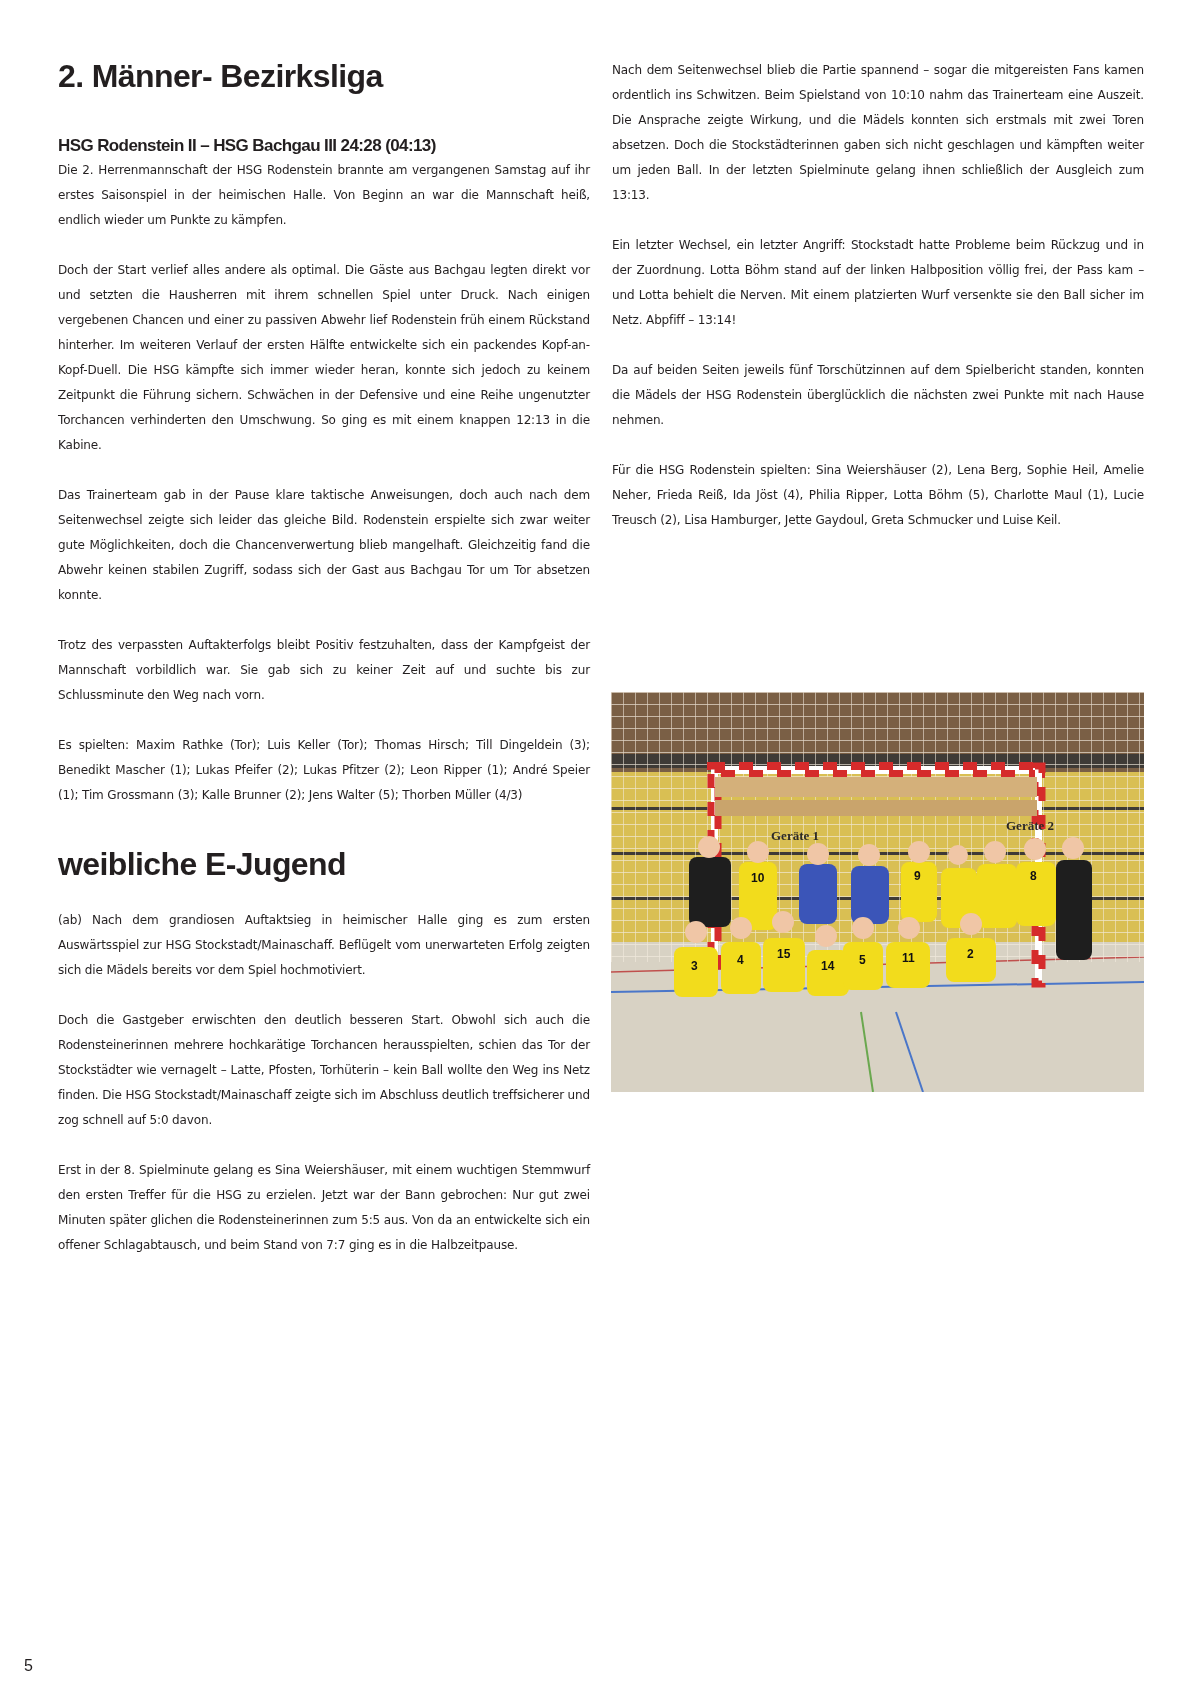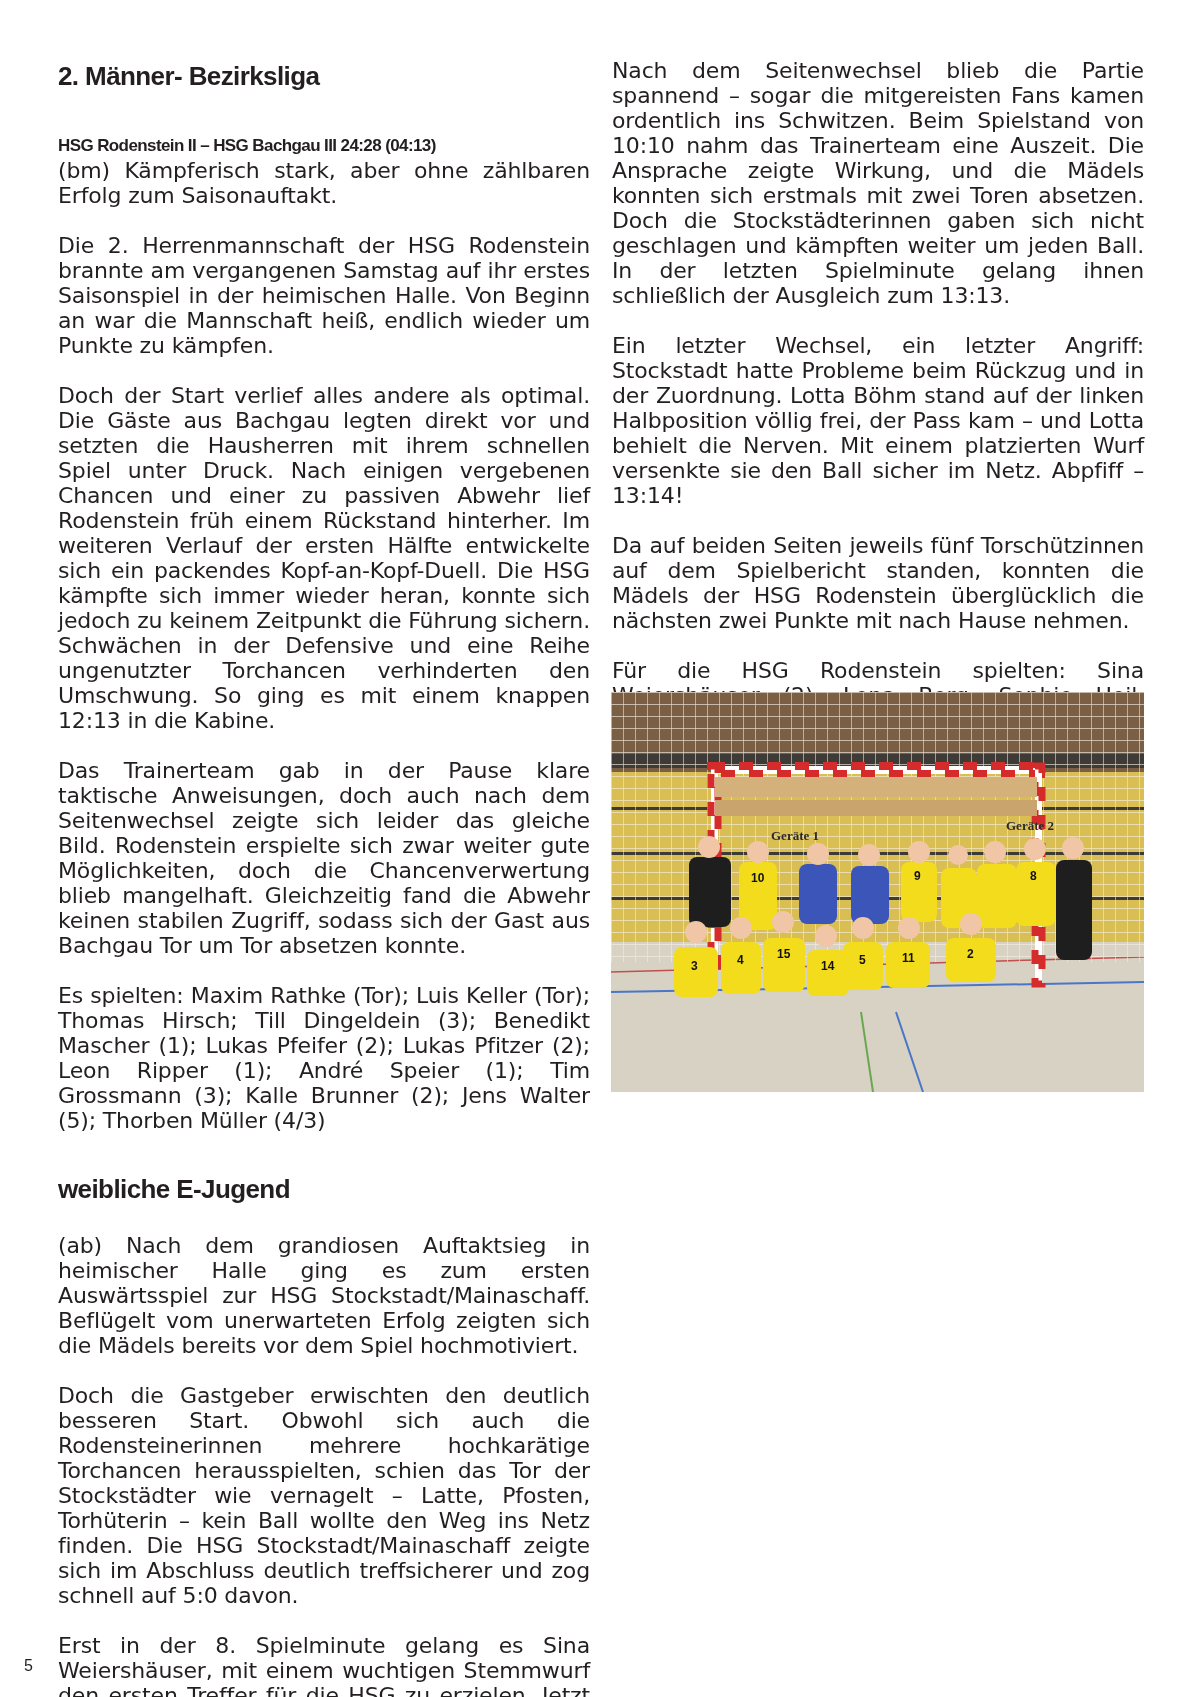--- a/index.html
+++ b/index.html
@@ -1,44 +1,44 @@
 <!DOCTYPE html>
 <html><head>
 <meta charset="utf-8">
 <style>
   html, body { margin: 0; padding: 0; background: #ffffff; }
   body { width: 1200px; height: 1697px; position: relative; overflow: hidden;
          font-family: "DejaVu Sans", "Liberation Sans", sans-serif; color: #231f20; }
   .col { position: absolute; top: 56px; width: 532px; }
   .col-left { left: 58px; }
   .col-right { left: 612px; top: 58px; }
-  h2 { font-family: "Liberation Sans", sans-serif; font-weight: bold; font-size: 26px;
+  h2 { font-family: "Liberation Sans", sans-serif; font-weight: bold; font-size: 32px;
        letter-spacing: -0.6px; margin: 0; color: #231f20; line-height: 40px; }
   h2.h-second { margin-top: 36px; }
   .subhead { font-family: "Liberation Sans", sans-serif; font-weight: bold; font-size: 17px;
              letter-spacing: -0.6px; margin-top: 38px; line-height: 24px; }
-  p { margin: 0 0 25px 0; font-size: 22px; line-height: 25px; text-align: justify;
+  p { margin: 0 0 25px 0; font-size: 12px; line-height: 25px; text-align: justify;
       letter-spacing: -0.15px; font-family: "DejaVu Sans", sans-serif; }
   p.lead { margin-top: 0; }
   .gap-after-h2 { margin-top: 24px; }
   .photo { position: absolute; left: 611px; top: 692px; width: 533px; height: 400px;
            overflow: hidden; background: #f0abfc; }
   .page-no { position: absolute; left: 24px; top: 1657px; font-size: 16px;
              font-family: "Liberation Sans", sans-serif; }
 </style>
 </head>
 <body>
 
 <div class="col col-left">
   <h2>2. Männer- Bezirksliga</h2>
   <div class="subhead">HSG Rodenstein II – HSG Bachgau III 24:28 (04:13)</div>
-  <p class="lead">(bm) Kämpferisch stark, aber ohne zählbaren Erfolg zum Saisonauftakt.</p>
   <p>Die 2. Herrenmannschaft der HSG Rodenstein brannte am vergangenen Samstag auf ihr erstes Saisonspiel in der heimischen Halle. Von Beginn an war die Mannschaft heiß, endlich wieder um Punkte zu kämpfen.</p>
   <p>Doch der Start verlief alles andere als optimal. Die Gäste aus Bachgau legten direkt vor und setzten die Hausherren mit ihrem schnellen Spiel unter Druck. Nach einigen vergebenen Chancen und einer zu passiven Abwehr lief Rodenstein früh einem Rückstand hinterher. Im weiteren Verlauf der ersten Hälfte entwickelte sich ein packendes Kopf-an-Kopf-Duell. Die HSG kämpfte sich immer wieder heran, konnte sich jedoch zu keinem Zeitpunkt die Führung sichern. Schwächen in der Defensive und eine Reihe ungenutzter Torchancen verhinderten den Umschwung. So ging es mit einem knappen 12:13 in die Kabine.</p>
   <p>Das Trainerteam gab in der Pause klare taktische Anweisungen, doch auch nach dem Seitenwechsel zeigte sich leider das gleiche Bild. Rodenstein erspielte sich zwar weiter gute Möglichkeiten, doch die Chancenverwertung blieb mangelhaft. Gleichzeitig fand die Abwehr keinen stabilen Zugriff, sodass sich der Gast aus Bachgau Tor um Tor absetzen konnte.</p>
+  <p>Trotz des verpassten Auftakterfolgs bleibt Positiv festzuhalten, dass der Kampfgeist der Mannschaft vorbildlich war. Sie gab sich zu keiner Zeit auf und suchte bis zur Schlussminute den Weg nach vorn.</p>
   <p>Es spielten: Maxim Rathke (Tor); Luis Keller (Tor); Thomas Hirsch; Till Dingeldein (3); Benedikt Mascher (1); Lukas Pfeifer (2); Lukas Pfitzer (2); Leon Ripper (1); André Speier (1); Tim Grossmann (3); Kalle Brunner (2); Jens Walter (5); Thorben Müller (4/3)</p>
 
   <h2 class="h-second">weibliche E-Jugend</h2>
   <p class="gap-after-h2">(ab) Nach dem grandiosen Auftaktsieg in heimischer Halle ging es zum ersten Auswärtsspiel zur HSG Stockstadt/Mainaschaff. Beflügelt vom unerwarteten Erfolg zeigten sich die Mädels bereits vor dem Spiel hochmotiviert.</p>
   <p>Doch die Gastgeber erwischten den deutlich besseren Start. Obwohl sich auch die Rodensteinerinnen mehrere hochkarätige Torchancen herausspielten, schien das Tor der Stockstädter wie vernagelt – Latte, Pfosten, Torhüterin – kein Ball wollte den Weg ins Netz finden. Die HSG Stockstadt/Mainaschaff zeigte sich im Abschluss deutlich treffsicherer und zog schnell auf 5:0 davon.</p>
   <p>Erst in der 8. Spielminute gelang es Sina Weiershäuser, mit einem wuchtigen Stemmwurf den ersten Treffer für die HSG zu erzielen. Jetzt war der Bann gebrochen: Nur gut zwei Minuten später glichen die Rodensteinerinnen zum 5:5 aus. Von da an entwickelte sich ein offener Schlagabtausch, und beim Stand von 7:7 ging es in die Halbzeitpause.</p>
 </div>
 
 <div class="col col-right">
   <p>Nach dem Seitenwechsel blieb die Partie spannend – sogar die mitgereisten Fans kamen ordentlich ins Schwitzen. Beim Spielstand von 10:10 nahm das Trainerteam eine Auszeit. Die Ansprache zeigte Wirkung, und die Mädels konnten sich erstmals mit zwei Toren absetzen. Doch die Stockstädterinnen gaben sich nicht geschlagen und kämpften weiter um jeden Ball. In der letzten Spielminute gelang ihnen schließlich der Ausgleich zum 13:13.</p>

